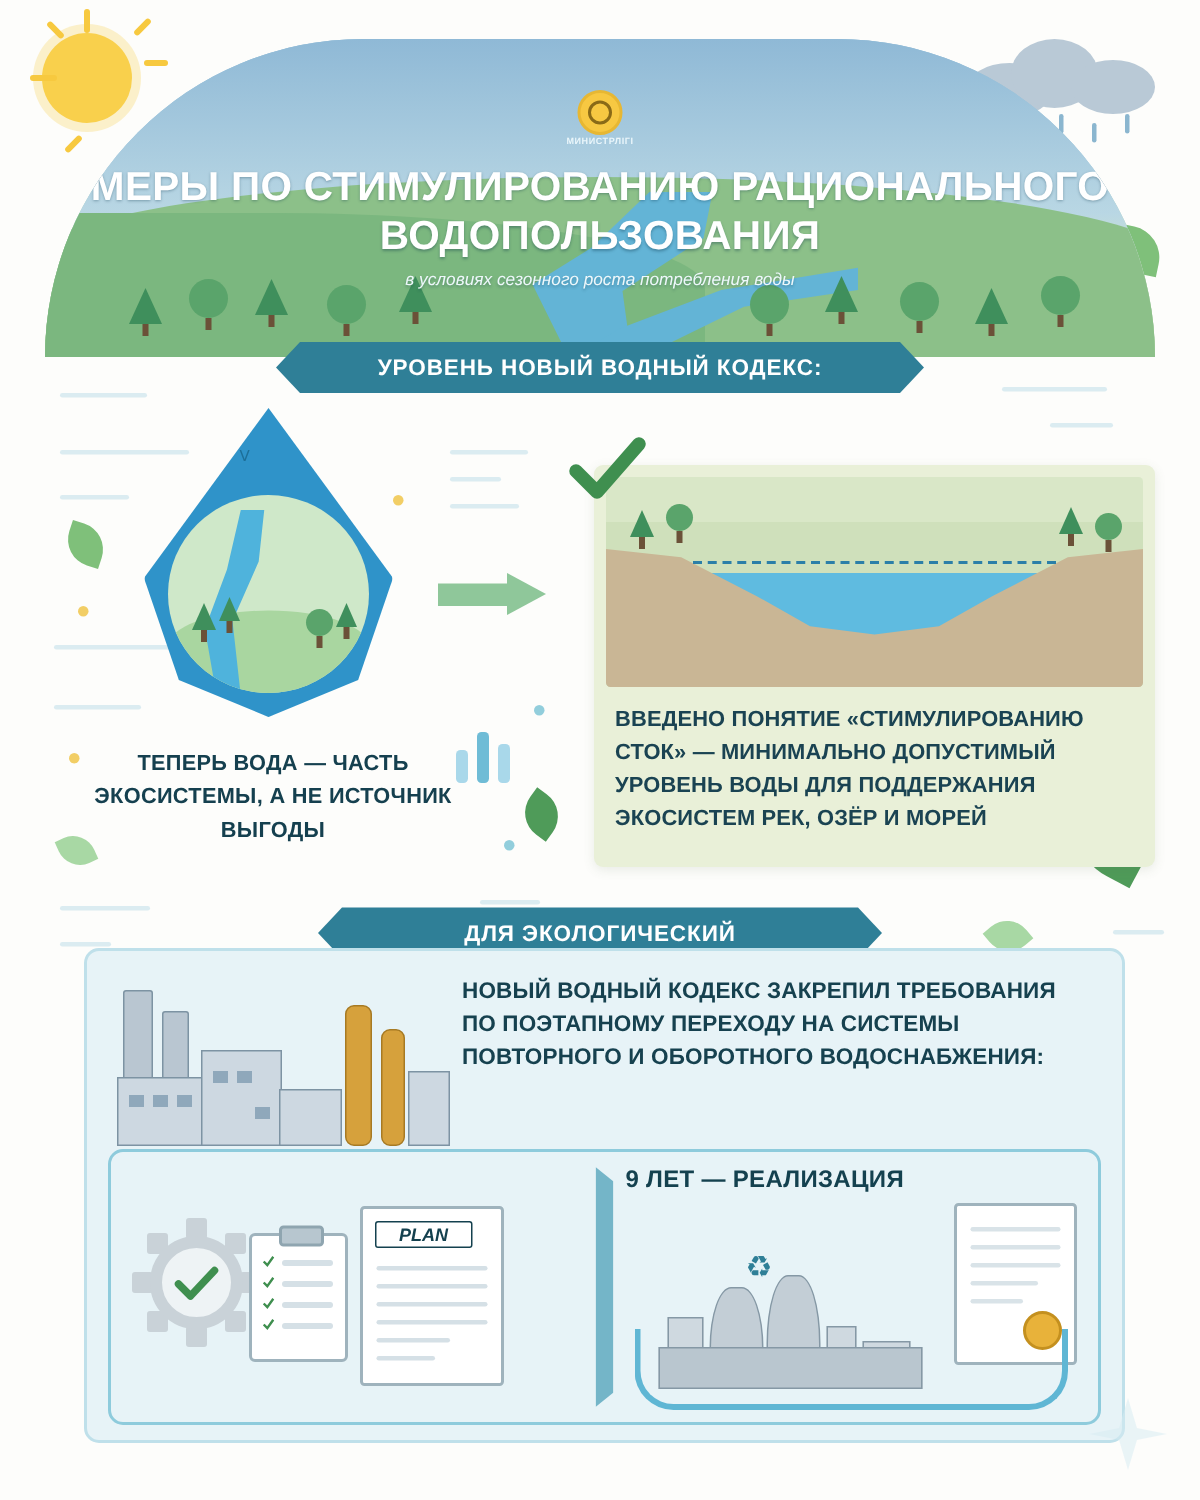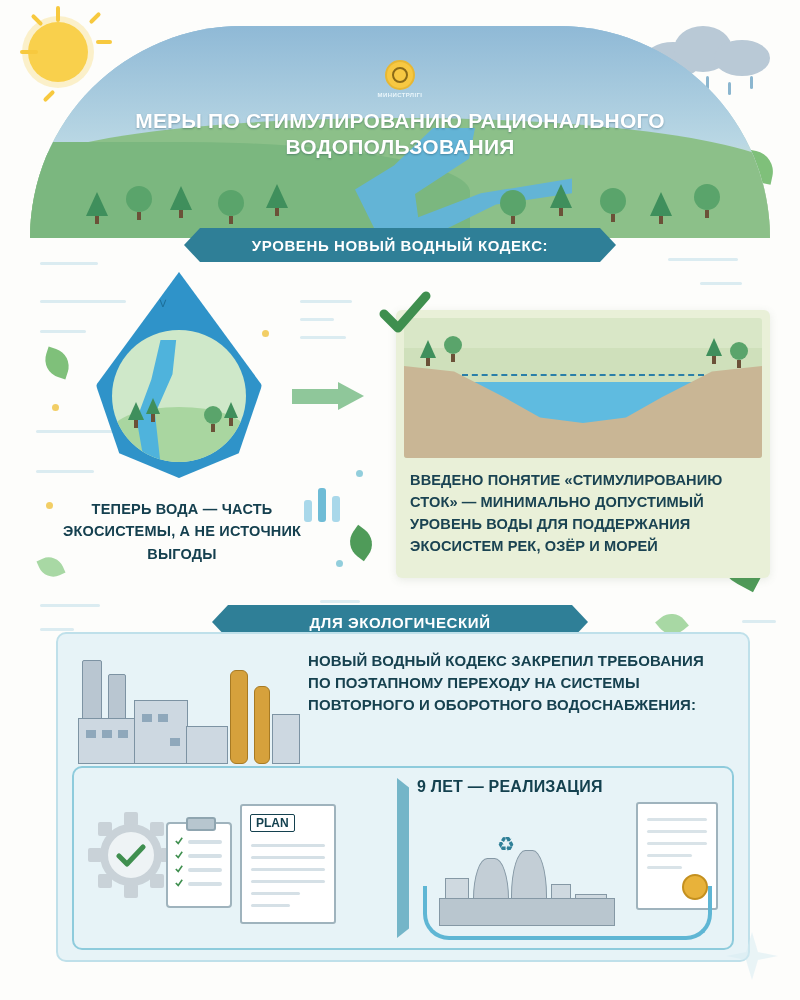--- a/index.html
+++ b/index.html
@@ -49,21 +49,21 @@
   .tree{position:absolute;bottom:14px;}
   .tree i{display:block;width:0;height:0;border-left:11px solid transparent;border-right:11px solid transparent;border-bottom:24px solid #3f8f5c;margin:-9px auto 0;}
   .tree b{display:block;width:4px;height:8px;background:#6b5138;margin:0 auto;}
   .tree.round i{width:26px;height:26px;border:none;border-radius:50%;background:#5aa46b;}
   .arch-inner-title{position:absolute;left:0;right:0;top:34px;text-align:center;}
   .emblem{width:26px;height:26px;border-radius:50%;background:#f7c842;border:2px solid #e7b733;margin:0 auto 2px;position:relative;}
   .emblem:after{content:"";position:absolute;inset:5px;border-radius:50%;border:2px solid #8a6a17;}
   .min-line{font-size:8.5px;font-weight:700;color:#ffffff;letter-spacing:.3px;}
   .min-line2{font-size:6px;font-weight:700;color:#eaf6fb;letter-spacing:.4px;margin-top:1px;}
   h1.title{
-    margin:10px 0 0;font-size:21px;line-height:1.22;font-weight:700;color:#ffffff;
+    margin:10px 0 0;font-size:27px;line-height:1.22;font-weight:700;color:#ffffff;
     letter-spacing:.2px;text-shadow:0 1px 2px rgba(10,50,70,.35);
   }
   .subtitle{
     margin-top:7px;font-size:11.5px;font-style:italic;color:#eef8fb;
     text-shadow:0 1px 2px rgba(10,50,70,.3);
   }
 
   
   .sun{position:absolute;left:28px;top:22px;width:60px;height:60px;border-radius:50%;background:#f9d04c;box-shadow:0 0 0 6px rgba(249,208,76,.28);}
   .ray{position:absolute;background:#f7c93f;border-radius:3px;}
@@ -166,21 +166,21 @@
   
   .gear{position:absolute;left:14px;top:44px;width:86px;height:86px;}
   .gear .body{position:absolute;inset:12px;border-radius:50%;border:8px solid #c9d2d8;background:#eef3f5;}
   .gear .tooth{position:absolute;width:14px;height:14px;background:#c9d2d8;border-radius:2px;}
   .gear .tick{position:absolute;left:28px;top:32px;}
   .clip{position:absolute;left:92px;top:54px;width:62px;height:82px;background:#fff;border:2px solid #9fb3bd;border-radius:4px;}
   .clip .top{position:absolute;left:18px;top:-7px;width:26px;height:10px;background:#b7c6cf;border:2px solid #8fa5b0;border-radius:3px;}
   .clip .row{position:absolute;left:8px;right:8px;height:4px;background:#d5e0e6;border-radius:2px;}
   .clip .ck{position:absolute;left:7px;width:8px;height:8px;}
   .plan{position:absolute;left:166px;top:36px;width:92px;height:116px;background:#fff;border:2px solid #9fb3bd;border-radius:3px;}
-  .plan .lbl{position:absolute;left:8px;top:8px;font-size:12px;font-weight:700;color:#14414f;border:1.5px solid #14414f;padding:1px 5px;border-radius:2px;}
+  .plan .lbl{position:absolute;left:8px;top:8px;font-size:12px;font-weight:700;color:#14414f;border:1.5px solid #14414f;padding:1px 15px;border-radius:2px;font-style:italic;}
   .plan .row{position:absolute;left:9px;right:9px;height:3px;background:#d5e0e6;border-radius:2px;}
 
   
   .plant{position:absolute;left:36px;top:46px;width:176px;height:112px;}
   .plant .tw{position:absolute;bottom:0;background:#cfd9e0;border:1.5px solid #8598a5;}
   .plant .cool{position:absolute;bottom:0;background:#c3ced6;border:1.5px solid #8598a5;border-radius:40% 40% 6px 6px/60% 60% 6px 6px;}
   .plant .base{position:absolute;left:0;right:0;bottom:0;height:26px;background:#b9c6cf;border:1.5px solid #8598a5;}
   .recycle{position:absolute;left:58px;top:18px;font-size:20px;color:#2f7f97;}
   .cert{position:absolute;right:14px;top:34px;width:78px;height:104px;background:#fff;border:2px solid #9fb3bd;border-radius:3px;}
   .cert .row{position:absolute;left:9px;right:9px;height:3px;background:#d9e3e8;border-radius:2px;}
@@ -293,20 +293,21 @@
       </div>
     <div class="tree round" style="left:664px;bottom:20px;">
         <i></i>
         <b></b>
       </div>
 
     <div class="arch-inner-title">
       <div class="emblem"></div>
       <div class="min-line2">МИНИСТРЛІГІ</div>
       <h1 class="title">МЕРЫ ПО СТИМУЛИРОВАНИЮ РАЦИОНАЛЬНОГО ВОДОПОЛЬЗОВАНИЯ</h1>
+      <div class="subtitle">в условиях сезонного роста потребления воды</div>
     </div>
   </div>
 
   <div class="banner" id="banner1">
     <span>УРОВЕНЬ НОВЫЙ ВОДНЫЙ КОДЕКС:</span>
   </div>
 
   <div class="drop">
     <div class="inner">
       <div class="gr"></div>

